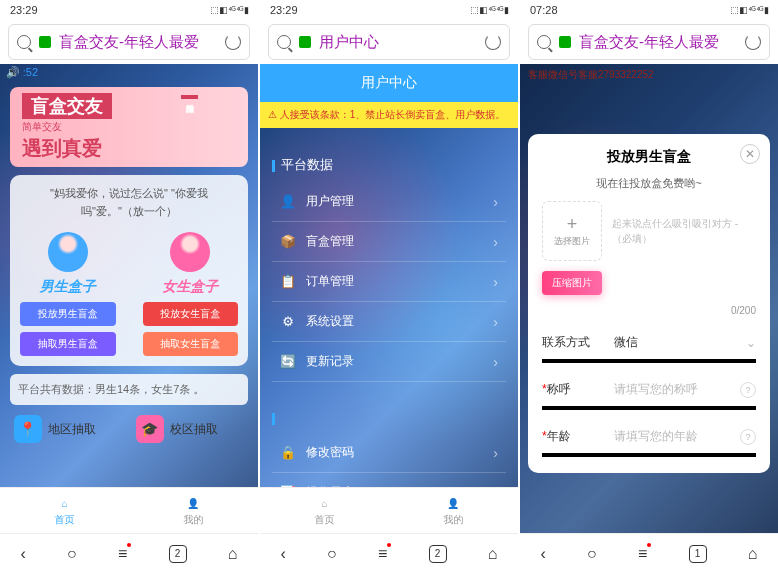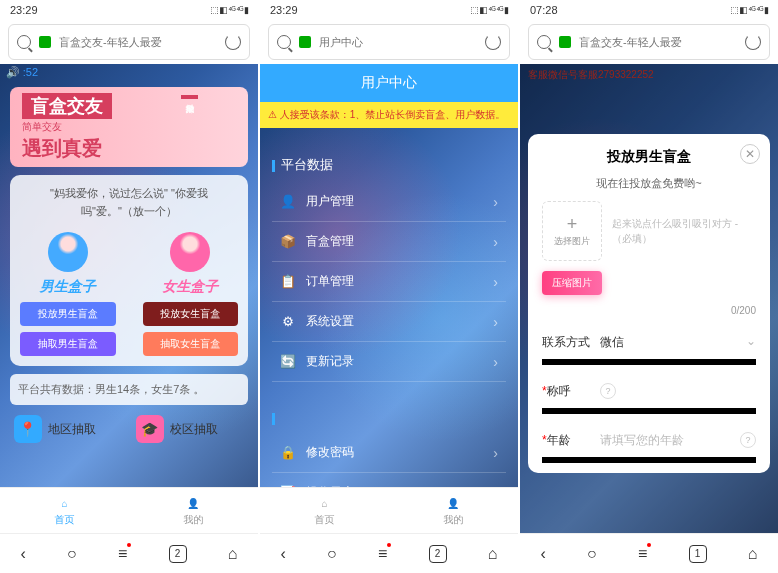--- a/index.html
+++ b/index.html
@@ -4,21 +4,21 @@
 <style>
 *{margin:0;padding:0;box-sizing:border-box;font-family:sans-serif}
 body{display:flex;gap:2px;background:#fff}
 .phone{width:259px;height:573px;display:flex;flex-direction:column;background:#fff;position:relative;overflow:hidden}
 .status-bar{height:20px;display:flex;justify-content:space-between;align-items:center;padding:0 10px;font-size:11px;color:#333;z-index:10}
 .status-icons{font-size:9px;letter-spacing:-1px}
 .url-bar{height:36px;display:flex;align-items:center;padding:0 8px;gap:8px;border:1px solid #ddd;margin:4px 8px;border-radius:6px;background:#fff;z-index:10}
 .url-bar .search{width:14px;height:14px;border:1.5px solid #666;border-radius:50%;position:relative}
 .url-bar .search:after{content:"";position:absolute;width:5px;height:1.5px;background:#666;bottom:-2px;right:-3px;transform:rotate(45deg)}
 .url-bar .shield{width:12px;height:12px;background:#0a0;border-radius:2px}
-.url-bar .title{flex:1;font-size:11px;color:#737373}
+.url-bar .title{flex:1;font-size:15px;color:#a21caf}
 .url-bar .refresh{width:16px;height:16px;border:1.5px solid #666;border-radius:50%;border-top-color:transparent;position:relative}
 .content{flex:1;overflow:hidden;position:relative}
 .bg-anime{position:absolute;inset:0;background:linear-gradient(135deg,#1a3a6e 0%,#2d5aa0 30%,#4a7bc8 50%,#6a9be0 70%,#3a5a8e 100%)}
 .bg-anime:before{content:"";position:absolute;inset:0;background:radial-gradient(circle at 30% 40%,rgba(255,100,150,.3) 0%,transparent 40%),radial-gradient(circle at 70% 60%,rgba(100,200,255,.3) 0%,transparent 40%)}
 .audio-badge{color:#39f;font-size:11px;padding:2px 6px;position:relative;z-index:5}
 .banner{margin:6px 10px;height:80px;background:linear-gradient(90deg,#ffb3c0,#ffd4dc);border-radius:8px;padding:8px 12px;position:relative;z-index:5;display:flex;flex-direction:column;justify-content:center}
 .banner-t1{background:#d63e5e;color:#fff;font-weight:bold;font-size:18px;display:inline-block;padding:1px 9px;width:fit-content}
 .banner-t2{font-size:10px;color:#d63e5e;margin:1px 0}
 .banner-t3{font-size:20px;color:#d63e5e;font-weight:bold}
 .banner-corner{position:absolute;right:50px;top:8px;background:#d63e5e;color:#fff;font-size:9px;padding:2px;writing-mode:vertical-lr}
@@ -28,21 +28,21 @@
 .box{flex:1;display:flex;flex-direction:column;align-items:center;gap:6px}
 .avatar{width:40px;height:40px;border-radius:50%}
 .avatar.m{background:radial-gradient(circle at 50% 30%,#fdd 20%,#4af 30%)}
 .avatar.f{background:radial-gradient(circle at 50% 30%,#fdd 20%,#f6a 30%)}
 .box-label{font-size:14px;font-style:italic;font-weight:bold}
 .box-label.m{color:#3af}
 .box-label.f{color:#f6a}
 .btn{font-size:10px;color:#fff;padding:5px 10px;border-radius:4px;width:100%;text-align:center}
 .btn.b1{background:#5b7cff}
 .btn.b2{background:#7b5cff}
-.btn.p1{background:#7f1d1d}
+.btn.p1{background:#ef4444}
 .btn.p2{background:#ff7b5c}
 .stats{margin:6px 10px;background:rgba(255,255,255,.85);border-radius:6px;padding:8px;text-align:left;font-size:11px;color:#666;position:relative;z-index:5}
 .nav-row{display:flex;margin:6px 10px;gap:6px;position:relative;z-index:5}
 .nav-card{flex:1;display:flex;align-items:center;gap:6px;padding:4px}
 .nav-icon{width:28px;height:28px;border-radius:6px;display:flex;align-items:center;justify-content:center;color:#fff;font-size:14px}
 .nav-icon.loc{background:#3af}
 .nav-icon.sch{background:#f6a}
 .nav-text{font-size:12px;color:#333}
 .bottom-tabs{height:46px;display:flex;border-top:1px solid #eee;background:#fff;position:relative;z-index:10}
 .tab{flex:1;display:flex;flex-direction:column;align-items:center;justify-content:center;gap:1px;font-size:10px;color:#999}
@@ -63,21 +63,21 @@
 .modal{position:absolute;top:70px;left:8px;right:8px;bottom:60px;background:#fff;border-radius:10px;z-index:25;padding:14px;display:flex;flex-direction:column;gap:10px;overflow:auto}
 .modal-close{position:absolute;top:10px;right:10px;width:20px;height:20px;border:1px solid #ccc;border-radius:50%;display:flex;align-items:center;justify-content:center;font-size:12px;color:#999}
 .modal-title{text-align:center;font-size:14px;font-weight:bold}
 .modal-sub{text-align:center;font-size:11px;color:#666}
 .upload-row{display:flex;gap:10px;align-items:center}
 .upload-box{width:60px;height:60px;border:1px dashed #ddd;border-radius:6px;display:flex;flex-direction:column;align-items:center;justify-content:center;font-size:18px;color:#999}
 .upload-box span{font-size:9px}
 .upload-hint{flex:1;font-size:10px;color:#bbb;line-height:1.5}
 .pink-btn{background:linear-gradient(90deg,#ff4081,#ff6ba8);color:#fff;font-size:10px;padding:5px 10px;border-radius:4px;width:fit-content;box-shadow:0 2px 8px rgba(255,64,129,.4)}
 .char-count{text-align:right;font-size:10px;color:#999}
-.form-row{display:flex;align-items:flex-start;gap:2px;padding:8px 0;border-bottom:6px solid #000000;font-size:12px}
+.form-row{display:flex;align-items:center;gap:16px;padding:8px 0;border-bottom:4px solid #000000;font-size:12px}
 .form-label{width:56px;color:#333}
 .form-label .req{color:red}
 .form-value{flex:1;color:#333}
 .form-value.placeholder{color:#bbb}
 .form-row .help{color:#bbb;width:16px;height:16px;border:1px solid #ddd;border-radius:50%;display:flex;align-items:center;justify-content:center;font-size:9px}
 .form-row .chev{color:#bbb}
 .p3-banner{font-size:10px;color:#d32;padding:4px 8px;position:relative;z-index:5}
 </style>
 </head>
 <body>
@@ -256,20 +256,21 @@
       <div class="pink-btn">压缩图片</div>
       <div class="char-count">0/200</div>
 
       <div class="form-row">
         <div class="form-label">联系方式</div>
         <div class="form-value">微信</div>
         <div class="chev">⌄</div>
       </div>
       <div class="form-row">
         <div class="form-label"><span class="req">*</span><span>称呼</span></div>
+        <div class="form-value placeholder">请填写您的称呼</div>
         <div class="help">?</div>
       </div>
       <div class="form-row">
         <div class="form-label"><span class="req">*</span><span>年龄</span></div>
         <div class="form-value placeholder">请填写您的年龄</div>
         <div class="help">?</div>
       </div>
       <div class="form-row">
         <div class="form-label"><span class="req">*</span><span>联系微信</span></div>
         <div class="form-value placeholder">请填写联系微信</div>

